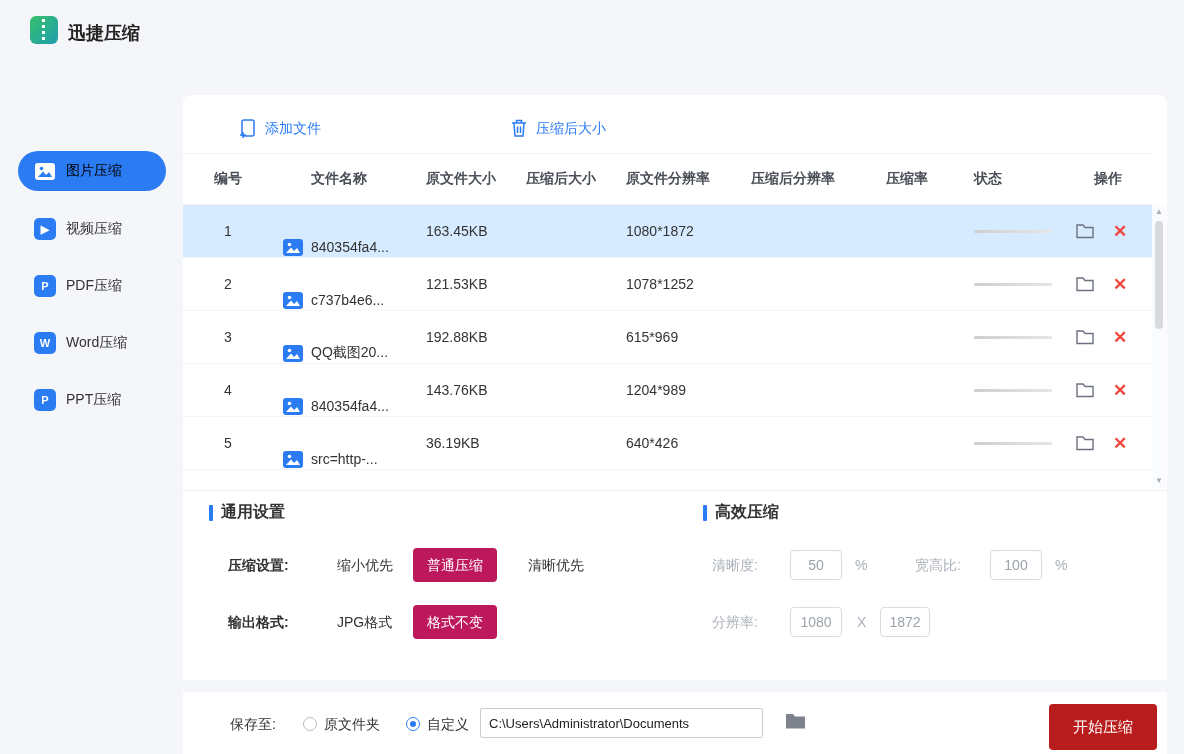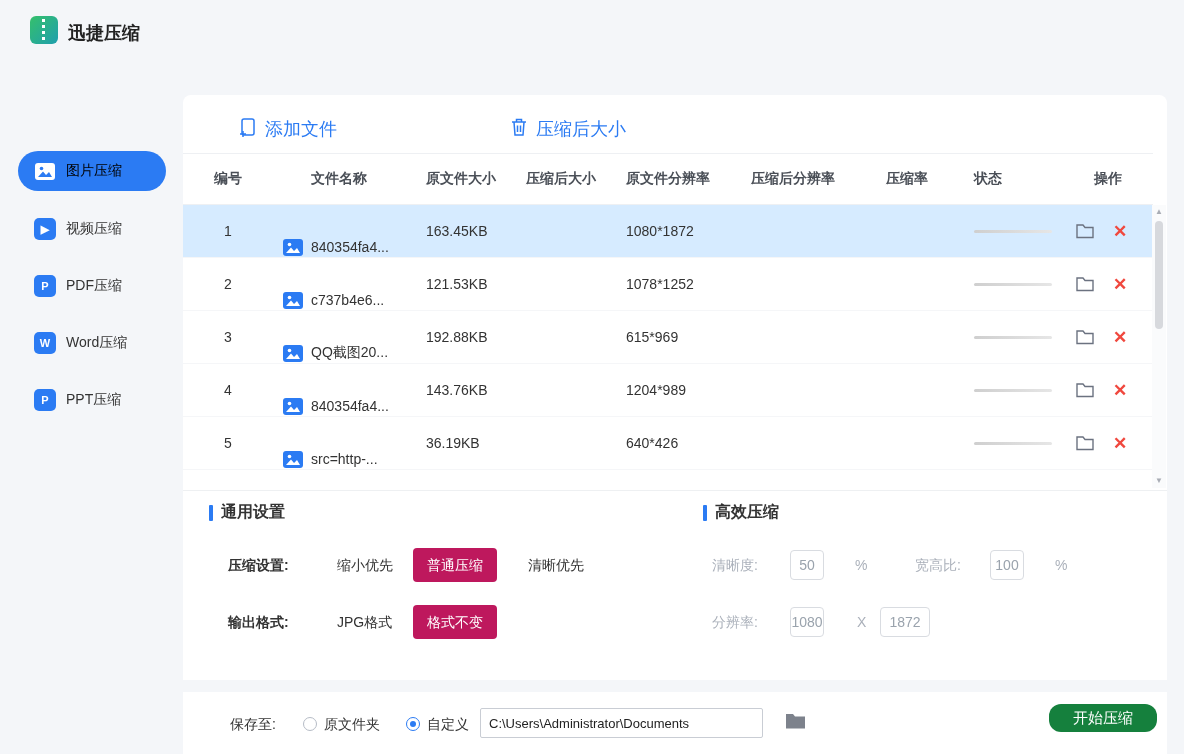--- a/index.html
+++ b/index.html
@@ -35,21 +35,21 @@
   }
   .side-item.active .side-ico { background:transparent; }
 
   
   .card { position:absolute; background:#fff; }
   .main-card { left:183px; top:95px; width:984px; height:585px; border-radius:8px 8px 0 0; }
 
   .toolbar-btn {
     position:absolute; top:16px; height:36px;
     display:flex; align-items:center; gap:8px;
-    color:#2b7bf3; font-size:18px; cursor:pointer;
+    color:#2b7bf3; font-size:14px; cursor:pointer;
   }
   .tb1 { left:55px; } .tb2 { left:188px; } .tb3 { left:327px; }
 
   
   .trow {
     display:grid; width:970px;
     grid-template-columns:90px 145px 100px 100px 125px 135px 80px 105px 90px;
     align-items:center;
   }
   .tbl-header {
@@ -90,21 +90,21 @@
 
   .set-label { position:absolute; font-weight:700; color:#333; }
   .set-text { position:absolute; color:#333; cursor:pointer; }
   .btn-blue {
     position:absolute; height:34px; padding:0 14px; line-height:34px;
     background:#be185d; color:#fff; border-radius:4px; font-size:14px;
     text-align:center; cursor:pointer; border:none;
   }
   .g-label { position:absolute; color:#aab0ba; }
   .g-input {
-    position:absolute; width:34px; height:30px; text-align:center;
+    position:absolute; width:52px; height:30px; text-align:center;
     border:1px solid #d9dce1; border-radius:4px; color:#9aa3ad;
     font-size:14px; background:#fff; font-family:"Liberation Sans",sans-serif;
   }
   .g-unit { position:absolute; color:#aab0ba; }
 
   
   .footer-bar { left:183px; top:692px; width:984px; height:62px; }
   .f-label { position:absolute; top:24px; color:#333; }
   .radio {
     position:absolute; top:25px; width:14px; height:14px; border-radius:50%;
@@ -116,22 +116,22 @@
     border-radius:50%; background:#2b7bf3;
   }
   .f-opt { position:absolute; top:24px; color:#333; cursor:pointer; }
   .path-input {
     position:absolute; left:297px; top:16px; width:283px; height:30px;
     border:1px solid #c9cdd4; border-radius:2px; padding:0 8px;
     font-size:13px; color:#222; font-family:"Liberation Sans",sans-serif;
   }
   .browse { position:absolute; left:602px; top:20px; cursor:pointer; }
   .start-btn {
-    position:absolute; left:866px; top:12px; width:108px; height:28px;
-    background:#15803d; color:#fff; border:none; border-radius:12px;
+    position:absolute; left:866px; top:12px; width:108px; height:46px;
+    background:#b91c1c; color:#fff; border:none; border-radius:4px;
     font-size:15px; cursor:pointer; font-family:"Liberation Sans",sans-serif;
   }
 </style>
 </head>
 <body>
 
 <div class="logo">
     <div class="zip"></div>
   </div>
 <div class="app-title">迅捷压缩</div>

